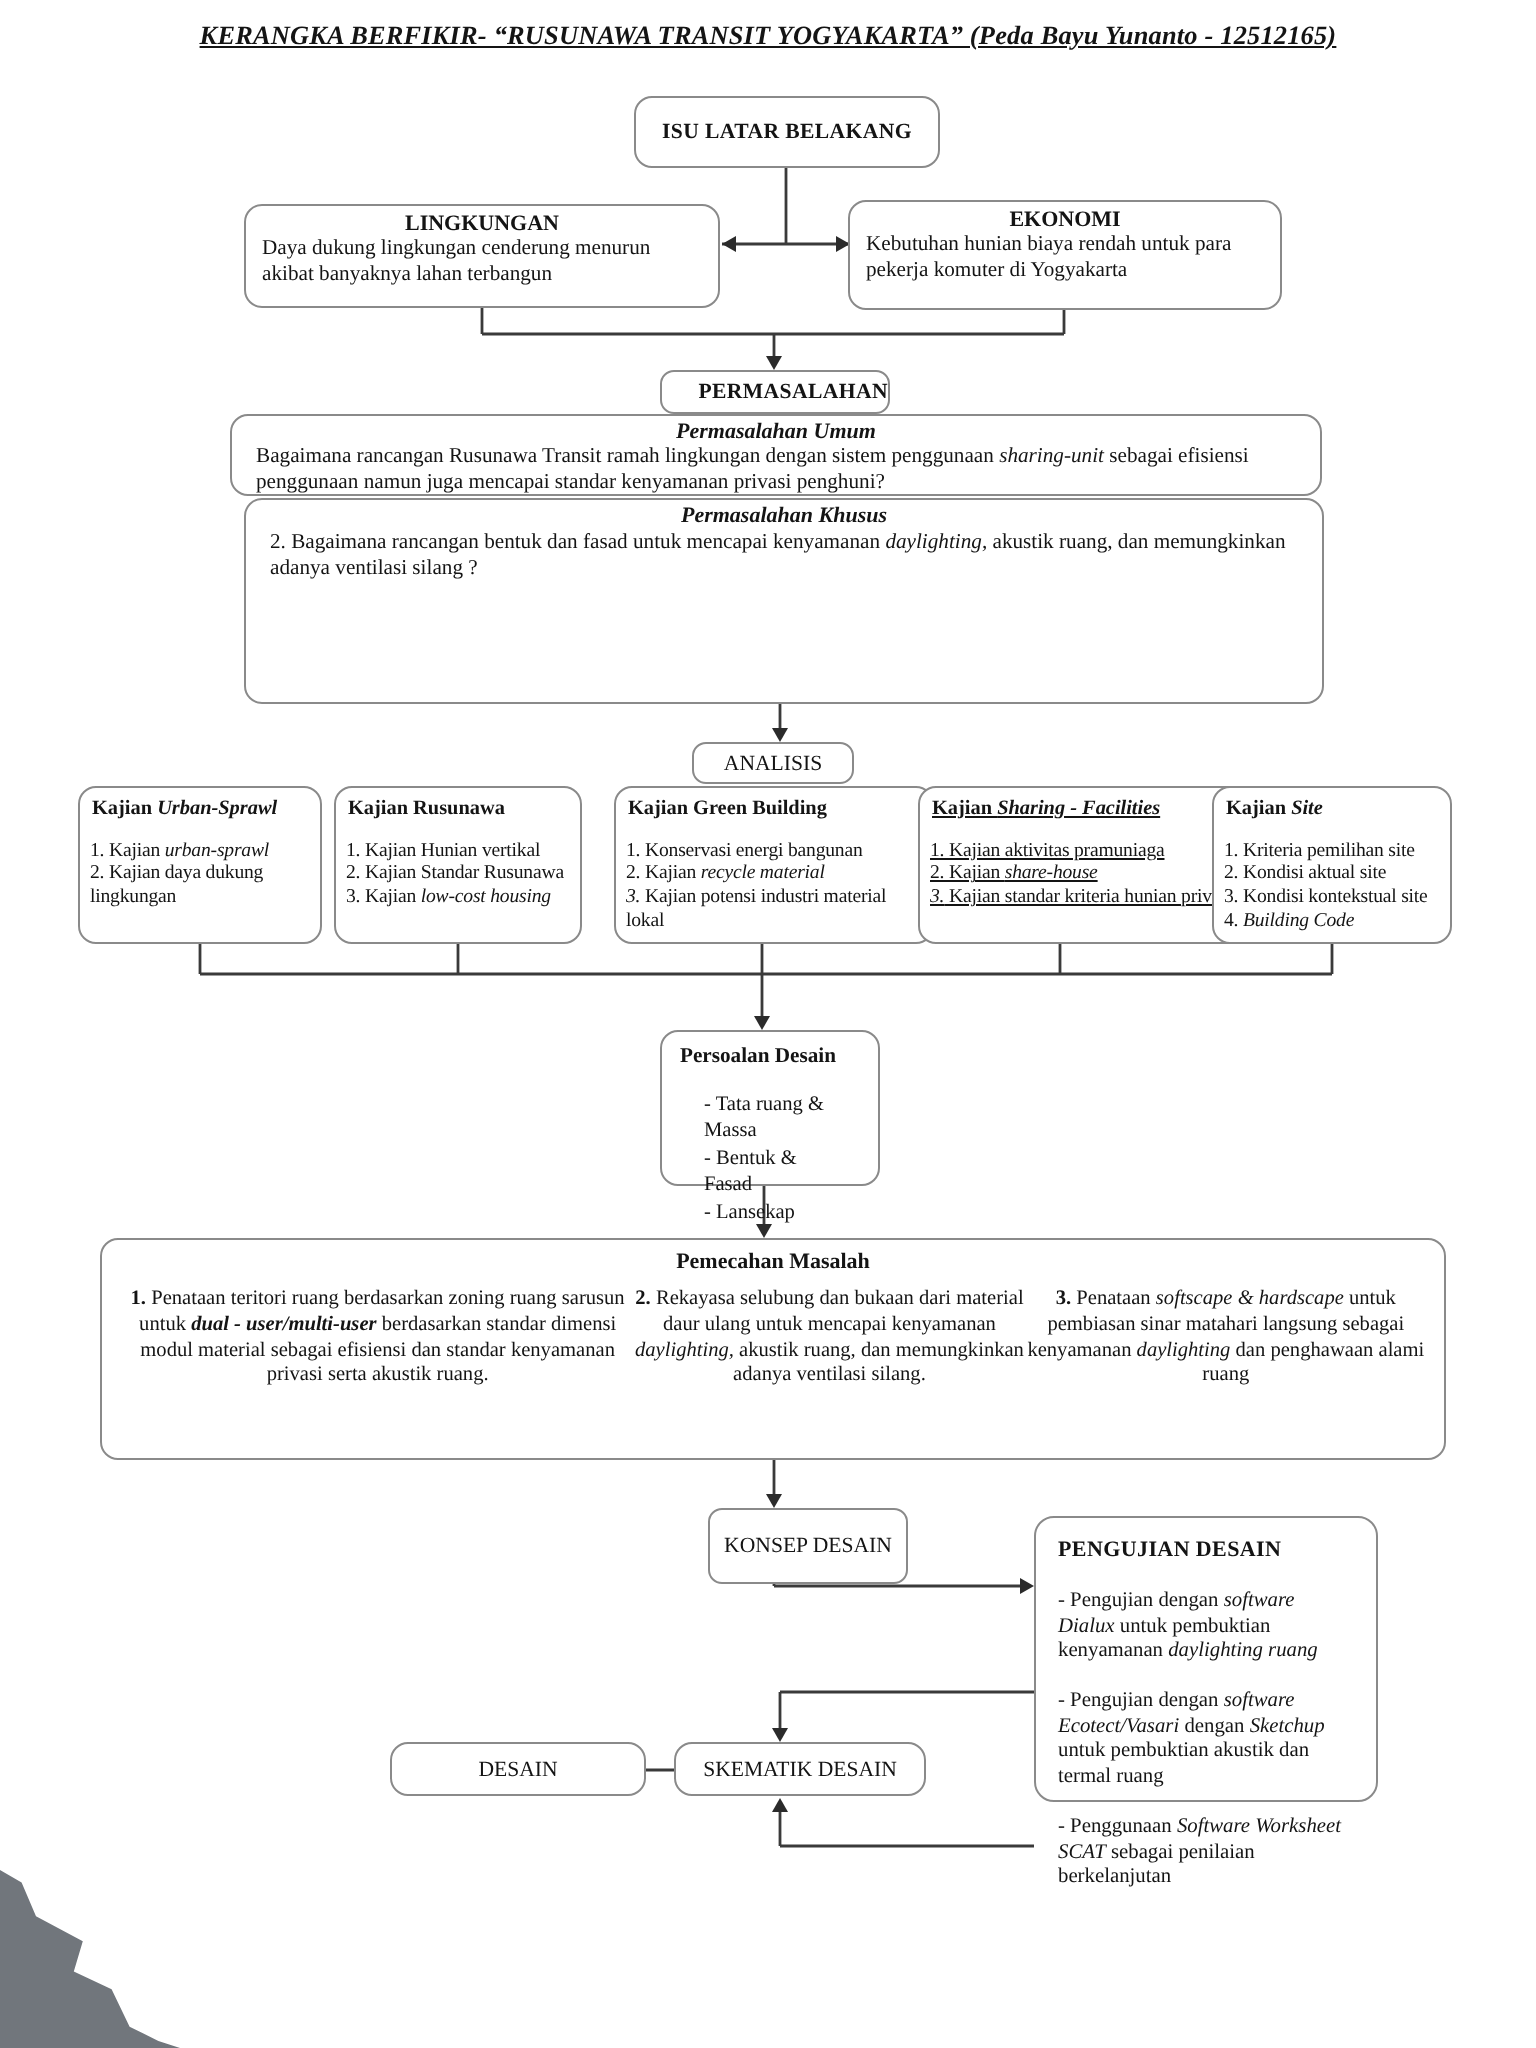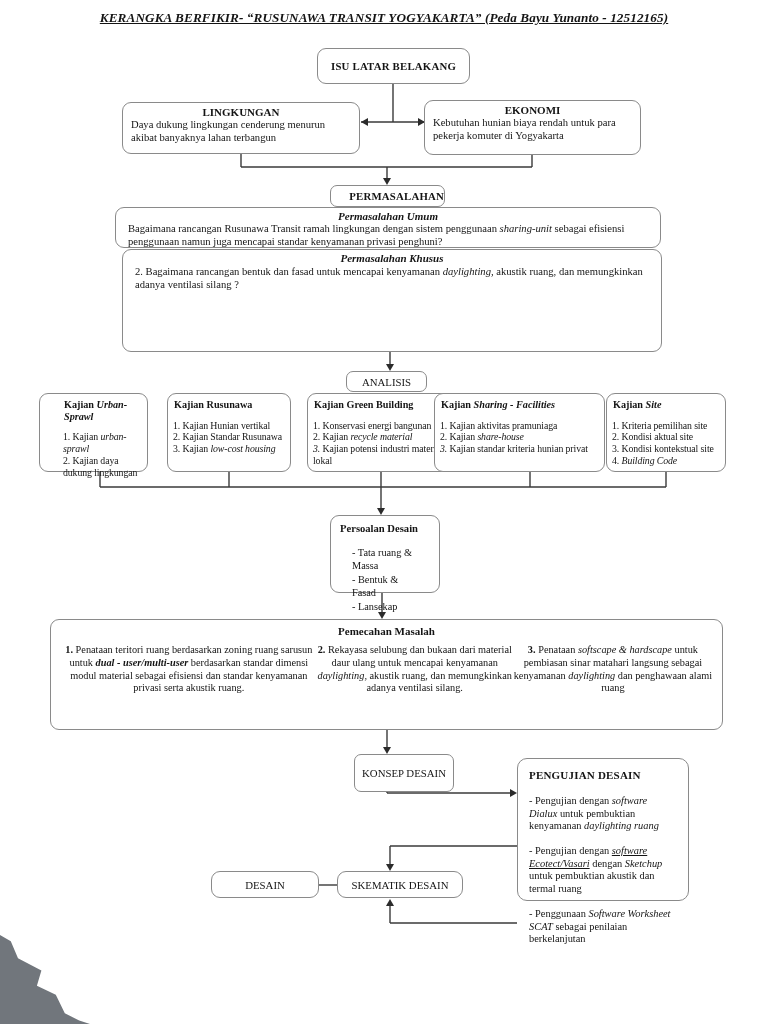--- a/index.html
+++ b/index.html
@@ -20,42 +20,42 @@
   .k-item:last-child{margin-bottom:0;}
   
   .n-isu{left:317px;top:48px;width:153px;height:36px;}
   .n-ling{left:122px;top:102px;width:238px;height:52px;}
   .n-eko{left:424px;top:100px;width:217px;height:55px;}
   .n-perm{left:330px;top:185px;width:115px;height:22px;border-radius:7px;justify-content:flex-end;}
   .n-umum{left:115px;top:207px;width:546px;height:41px;}
   .n-khusus{left:122px;top:249px;width:540px;height:103px;}
   .n-analisis{left:346px;top:371px;width:81px;height:21px;border-radius:7px;}
   .kjbox{top:393px;height:79px;}
-  .n-k1{left:39px;width:109px;padding-left:18px;}
+  .n-k1{left:39px;width:122px;}
   .n-k2{left:167px;width:124px;}
   .n-k3{left:307px;width:160px;}
-  .n-k4{left:434px;width:171px;}
+  .n-k4{left:459px;width:171px;text-decoration:underline;}
   .n-k5{left:606px;width:120px;}
   .kj-title{font-size:10.2px;font-weight:700;margin:5px 6px 9px;line-height:1.15;}
   .kj-item{font-size:9.8px;line-height:1.2;margin:0 5px;letter-spacing:-.1px;}
   .n-perso{left:330px;top:515px;width:110px;height:78px;}
   .perso-title{font-size:10.6px;font-weight:700;margin:7px 9px 12px;}
   .perso-item{font-size:10.3px;line-height:1.3;margin:0 21px;}
   .n-pemec{left:50px;top:619px;width:673px;height:111px;}
   .pemec-title{text-align:center;font-weight:700;font-size:11px;margin:5px 0 7px;}
   .pemec-cols{display:flex;justify-content:space-between;padding:0 9px 0 10px;}
   .pemec-col{text-align:center;font-size:10.3px;line-height:1.24;}
   .pemec-col.c1{width:258px;}
   .pemec-col.c2{width:198px;}
   .pemec-col.c3{width:202px;}
   .n-konsep{left:354px;top:754px;width:100px;height:38px;border-radius:7px;}
   .n-peng{left:517px;top:758px;width:172px;height:143px;border-radius:10px;}
   .peng-title{font-weight:700;font-size:11px;margin:10px 11px 14px;letter-spacing:.2px;}
   .peng-item{font-size:10.4px;line-height:1.22;margin:0 11px 12px;}
-  .n-desain{left:211px;top:871px;width:108px;height:27px;}
+  .n-desain{left:195px;top:871px;width:128px;height:27px;}
   .n-skema{left:337px;top:871px;width:126px;height:27px;}
   .corner-shadow{position:absolute;left:0;top:935px;width:90px;height:89px;background:#71767c;
       clip-path:polygon(0% 0%,12% 7%,20% 26%,46% 40%,41% 57%,62% 67%,72% 88%,88% 96%,100% 100%,0% 100%);}
 </style>
 </head>
 <body>
 
 <div class="page">
 
   <div class="page-title">KERANGKA BERFIKIR- “RUSUNAWA TRANSIT YOGYAKARTA” (Peda Bayu Yunanto - 12512165)</div>
@@ -184,21 +184,21 @@
     </div>
   </div>
 
   <div class="node pill n-konsep">
     <span>KONSEP DESAIN</span>
   </div>
 
   <div class="node n-peng">
     <div class="peng-title">PENGUJIAN DESAIN</div>
     <div class="peng-item"><span>- Pengujian dengan </span><span style="font-style: italic;">software Dialux</span><span> untuk pembuktian kenyamanan </span><span style="font-style: italic;">daylighting ruang</span></div>
-    <div class="peng-item"><span>- Pengujian dengan </span><span style="font-style: italic; text-decoration: underline;">software Ecotect/Vasari</span><span> dengan </span><span style="font-style: italic;">Sketchup</span><span> untuk pembuktian akustik dan termal ruang</span></div>
+    <div class="peng-item"><span>- Pengujian dengan </span><span style="font-style: italic;">software Ecotect/Vasari</span><span> dengan </span><span style="font-style: italic;">Sketchup</span><span> untuk pembuktian akustik dan termal ruang</span></div>
     <div class="peng-item"><span>- Penggunaan </span><span style="font-style: italic;">Software Worksheet SCAT</span><span> sebagai penilaian berkelanjutan</span></div>
   </div>
 
   <div class="node pill n-desain">
     <span>DESAIN</span>
   </div>
 
   <div class="node pill n-skema">
     <span>SKEMATIK DESAIN</span>
   </div>

